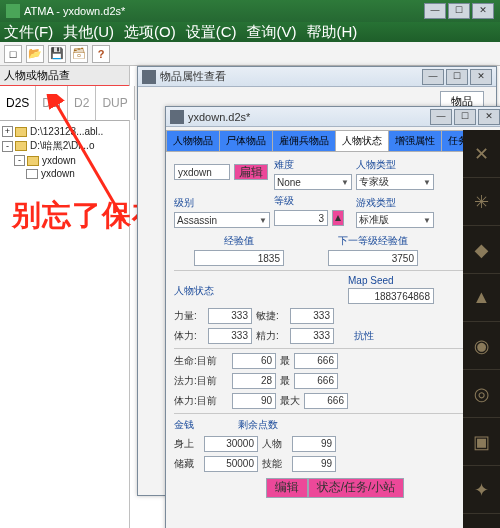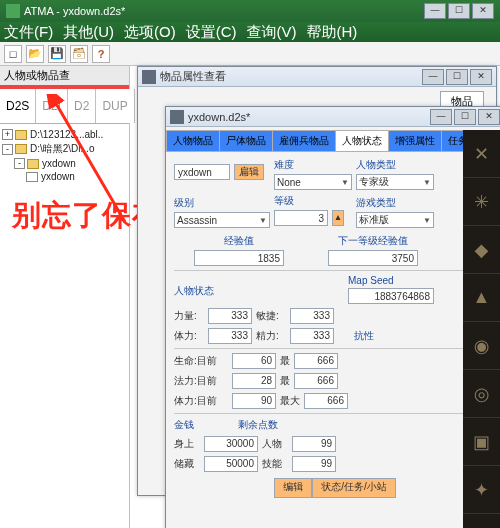--- a/index.html
+++ b/index.html
@@ -17,21 +17,21 @@
   .tool-btn { width: 18px; height: 18px; border: 1px solid #b0b0b0; background: #fff; display: flex; align-items: center; justify-content: center; font-size: 11px; }
   .tool-new { }
   .tool-open { color: #d7a52f; }
   .tool-save { color: #3b6fbf; }
   .tool-save2 { color: #a66d1f; }
   .tool-help { color: #b04e1f; font-weight: bold; }
 
   .workspace { position: relative; height: calc(528px - 66px); }
 
   .side-panel { position: absolute; left: 0; top: 0; width: 130px; height: 100%; background: #f3f3f3; border-right: 1px solid #c0c0c0; font-size: 11px; }
-  .side-title { padding: 2px 4px; background: #eaeaea; border-bottom: 4px solid #ef4444; }
+  .side-title { padding: 2px 4px; background: #eaeaea; border-bottom: 1px solid #ef4444; }
   .side-tabs { display: flex; border-bottom: 1px solid #b0b0b0; background: #f7f7f7; }
   .side-tab { padding: 10px 6px; font-size: 12px; border-right: 1px solid #c0c0c0; background: #fff; }
   .side-tab.dim { color: #999; }
   .tree { padding: 4px 2px; font-size: 10px; color: #222; background: #fff; height: calc(100% - 36px); overflow: hidden; }
   .tree-row { display: flex; align-items: center; white-space: nowrap; padding: 1px 0; }
   .tree-exp { width: 11px; height: 11px; border: 1px solid #888; text-align: center; line-height: 9px; font-size: 9px; margin-right: 2px; }
   .tree-ico { width: 12px; height: 10px; background: #f0d070; border: 1px solid #b59020; margin-right: 3px; }
   .tree-ico.file { background: #fff; border-color: #888; }
   .tree-row.lv1 { margin-left: 12px; }
   .tree-row.lv2 { margin-left: 24px; }
@@ -55,21 +55,21 @@
   .strip { position: absolute; right: 0; top: 64px; width: 37px; height: 460px; background: #1e1b16; }
   .strip-cell { width: 37px; height: 48px; border-bottom: 1px solid #3a352c; display: flex; align-items: center; justify-content: center; color: #8a7a5a; font-size: 18px; }
 
   .form { padding: 6px 8px; font-size: 10px; color: #333; background:#f3f3f3; }
   .row { display: flex; align-items: center; margin-bottom: 4px; gap: 4px; }
   .col { display: flex; flex-direction: column; gap: 2px; }
   .lbl { color: #1a4a9a; }
   .field { background: #fff; border: 1px solid #9aa6b4; padding: 1px 3px; font-size: 10px; height: 16px; line-height: 13px; overflow: hidden; white-space: nowrap; }
   .sel { background: #fff; border: 1px solid #9aa6b4; height: 16px; font-size: 10px; padding: 0 2px; display: flex; align-items: center; justify-content: space-between; }
   .sel .arr { font-size: 8px; color: #555; margin-left: 2px; }
-  .btn-small { background: #fdba74; border: 1px solid #9aa6b4; padding: 1px 4px; font-size: 10px; height: 16px; line-height: 12px; }
+  .btn-small { background: #ec4899; border: 1px solid #9aa6b4; padding: 1px 4px; font-size: 12px; height: 16px; line-height: 12px; }
   .num { text-align: right; }
   .group-title { color: #1a4a9a; margin: 4px 0 2px; }
   .num-field { background: #fff; border: 1px solid #9aa6b4; width: 44px; height: 16px; font-size: 10px; text-align: right; padding: 0 3px; line-height: 14px; }
   .hr { border-top: 1px solid #c8c8c8; margin: 4px 0; }
   .footer-btns { display: flex; justify-content: center; margin-top: 6px; }
   .footer-btns .btn-small { padding: 2px 8px; height: 20px; }
 
   svg.arrow { position: absolute; left: 30px; top: 28px; pointer-events: none; }
 </style>
 </head>

